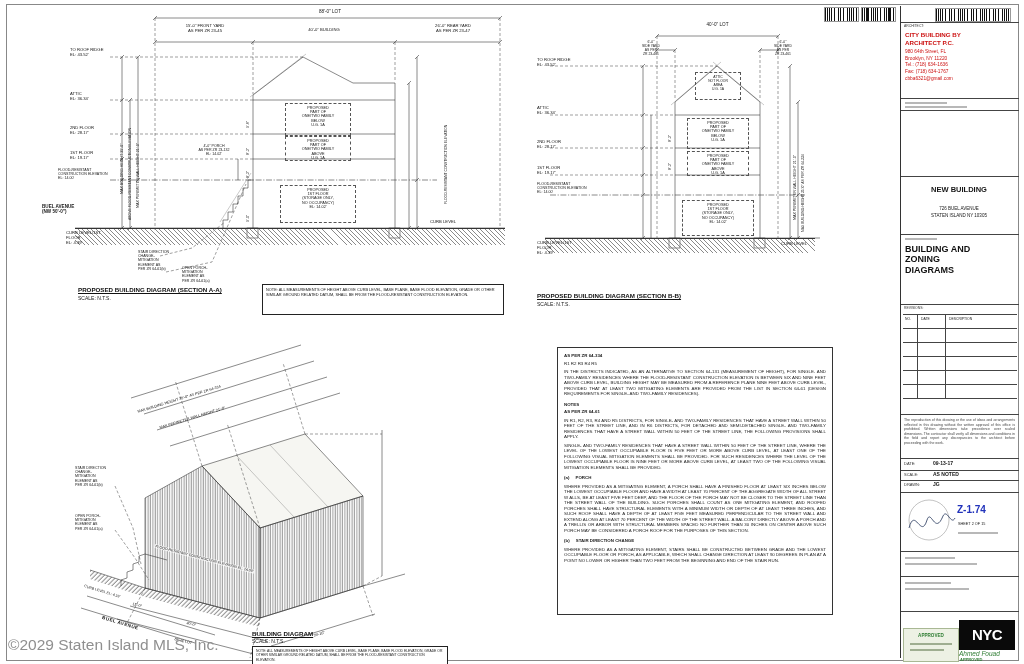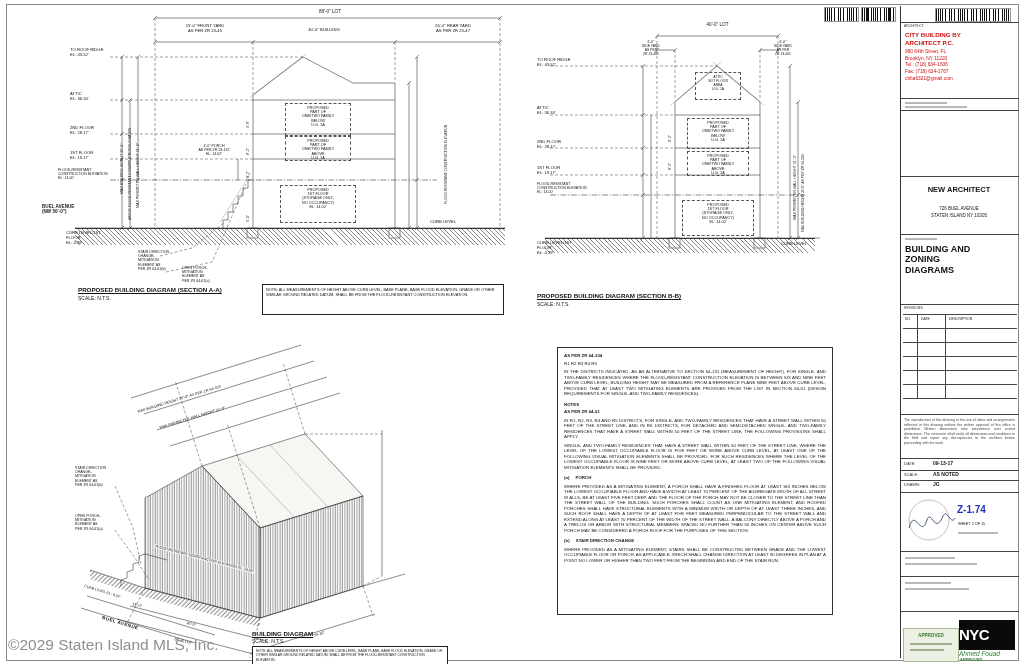--- a/index.html
+++ b/index.html
@@ -350,21 +350,21 @@
 Brooklyn, NY 11220
 Tel.: (718) 634-1636
 Fax: (718) 634-1767
 cbba6321@gmail.com</div>
     <div class="hl" style="left:0;top:92px;width:118px"></div>
     <div class="bar" style="left:4px;top:96px;width:42px"></div>
     <div class="bar" style="left:4px;top:100px;width:62px"></div>
     <div class="hl" style="left:0;top:104px;width:118px"></div>
 
     <div class="hl" style="left:0;top:170px;width:118px"></div>
-    <div class="t ctr b" style="left:0;top:180px;width:116px;font-size:7.5px">NEW ARCHITECT</div>
+    <div class="t ctr b" style="left:0;top:180px;width:116px;font-size:7.5px">NEW BUILDING</div>
     <div class="t ctr" style="left:0;top:200px;width:116px;font-size:4.5px">726 BUEL AVENUE</div>
     <div class="t ctr" style="left:0;top:207px;width:116px;font-size:4.5px">STATEN ISLAND NY 10305</div>
     <div class="hl" style="left:0;top:228px;width:118px"></div>
 
     <div class="bar" style="left:4px;top:232px;width:32px"></div>
     <div class="b" style="position:absolute;left:4px;top:238px;font-size:9px;line-height:1.15;white-space:pre-line;color:#111">BUILDING AND
 ZONING
 DIAGRAMS</div>
     <div class="hl" style="left:0;top:298px;width:118px"></div>
 
@@ -410,21 +410,21 @@
     <div class="hl" style="left:0;top:570px;width:118px"></div>
     <div class="bar" style="left:4px;top:576px;width:46px"></div>
     <div class="bar" style="left:4px;top:582px;width:64px"></div>
     <div class="hl" style="left:0;top:605px;width:118px"></div>
 
     <div style="position:absolute;left:2px;top:622px;width:54px;height:32px;background:#edf1e4;border:0.6px solid #a9b894">
       <div class="t ctr green b" style="left:0;top:4px;width:54px;font-size:4.6px">APPROVED</div>
       <div class="bar" style="left:6px;top:14px;width:42px;background:#9fae91"></div>
       <div class="bar" style="left:6px;top:20px;width:34px;background:#9fae91"></div>
     </div>
-    <div style="position:absolute;left:58px;top:614px;width:56px;height:30px;background:#0a0a0a;color:#fff;line-height:30px;font-weight:bold;font-size:15px;letter-spacing:-.5px">
+    <div style="position:absolute;left:58px;top:614px;width:56px;height:30px;background:#0a0a0a;color:#fff;text-align:center;line-height:30px;font-weight:bold;font-size:15px;letter-spacing:-.5px">
       <span>NYC</span>
     </div>
     <span class="t green" style="left:58px;top:644px;font-size:6.5px;font-style:italic">Ahmed Fouad</span>
     <span class="t green b" style="left:59px;top:652px;font-size:4px">APPROVED</span>
   </div>
 
   <div style="position:absolute;left:8px;top:636px;font-size:15.5px;color:#8f8f8f;z-index:50">©2029 Staten Island MLS, Inc.</div>
 </div>
 
 </body></html>

